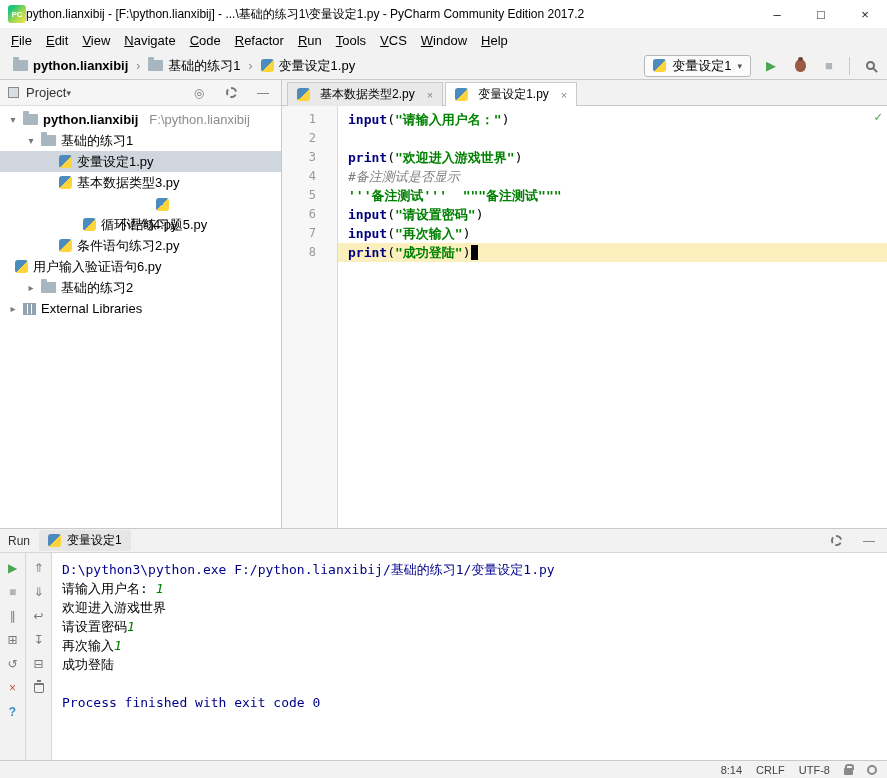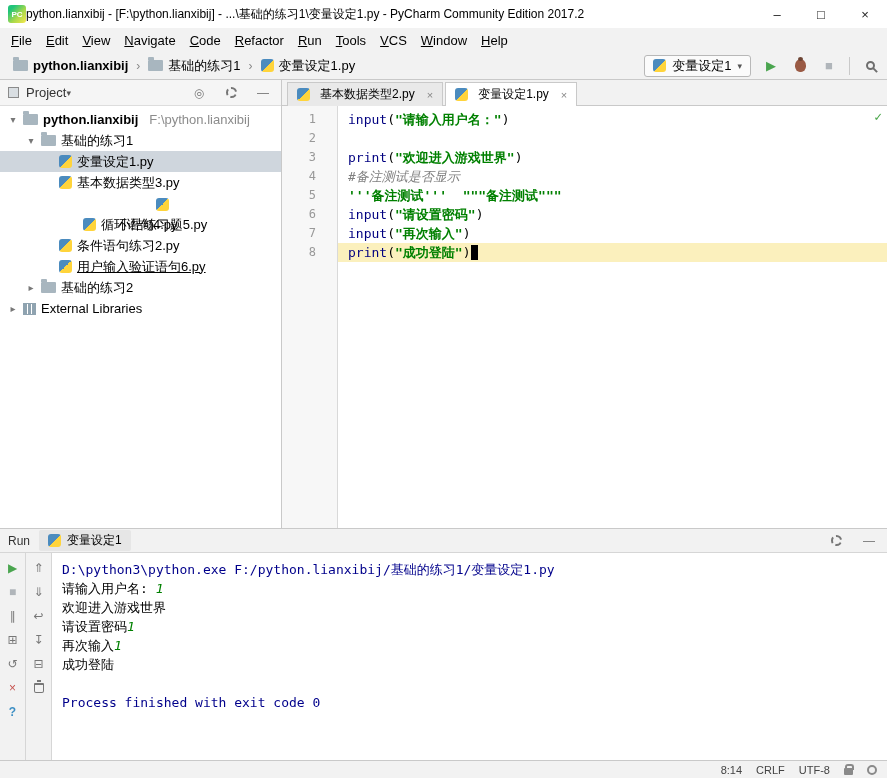--- a/index.html
+++ b/index.html
@@ -71,21 +71,21 @@
   .tab { height:24px; display:flex; align-items:center; gap:10px; padding:0 9px; border:1px solid #c9c9c9; border-bottom:none; background:#e9e9e9; font-size:12px; margin-bottom:-1px; }
   .tab.active { background:#fff; z-index:2; }
   .tab-close { color:#888; font-size:11px; margin-left:2px; }
   .editor { flex:1; position:relative; overflow:hidden; font-family:"DejaVu Sans Mono","Liberation Mono",monospace; font-size:13px; }
   .gutter-bg { position:absolute; left:0; top:0; bottom:0; width:56px; background:#f7f7f7; border-right:1px solid #d9d9d9; }
   .ed-content { position:absolute; inset:0; padding-top:4px; }
   .ed-row { display:flex; height:19px; line-height:19px; }
   .gut { width:56px; flex:none; text-align:right; padding-right:22px; color:#999; font-size:12px; }
   .code-cell { flex:1; padding-left:10px; white-space:pre; }
   .ed-row.cur .code-cell { background:#fbf0bd; }
-  .c-fn { color:#000080; }
+  .c-fn { color:#000080;font-weight:bold; }
   .c-str { color:#008000; font-weight:bold; }
   .c-com { color:#808080; font-style:italic; }
   .c-p { color:#000; }
   .caret { display:inline-block; width:7px; height:15px; background:#000; vertical-align:text-bottom; margin-left:1px; }
   .inspect-ok { position:absolute; top:3px; right:5px; color:#46a546; font-weight:bold; font-size:13px; }
 
   
   .run-panel { height:232px; flex:none; border-top:1px solid #c9c9c9; display:flex; flex-direction:column; background:#fff; }
   .run-header { height:24px; flex:none; background:#f2f2f2; border-bottom:1px solid #d6d6d6; display:flex; align-items:center; gap:9px; padding:0 8px; }
   .run-title { font-size:12px; color:#333; }
@@ -216,21 +216,21 @@
           <div class="tree-row" style="padding-left: 28px; margin-left: 40px;">
             <span class="chev"></span>
             <span class="i-py"></span>
             <span>循环语句4.py</span>
           </div>
           <div class="tree-row" style="padding-left: 44px;">
             <span class="chev"></span>
             <span class="i-py"></span>
             <span>条件语句练习2.py</span>
           </div>
-          <div class="tree-row" style="padding-left: 44px; text-decoration: underline;">
+          <div class="tree-row" style="">
             <span class="chev"></span>
             <span class="i-py"></span>
             <span>用户输入验证语句6.py</span>
           </div>
           <div class="tree-row" style="padding-left: 26px;">
             <span class="chev">▸</span>
             <span class="i-folder"></span>
             <span>基础的练习2</span>
           </div>
           <div class="tree-row" style="padding-left: 8px;">

